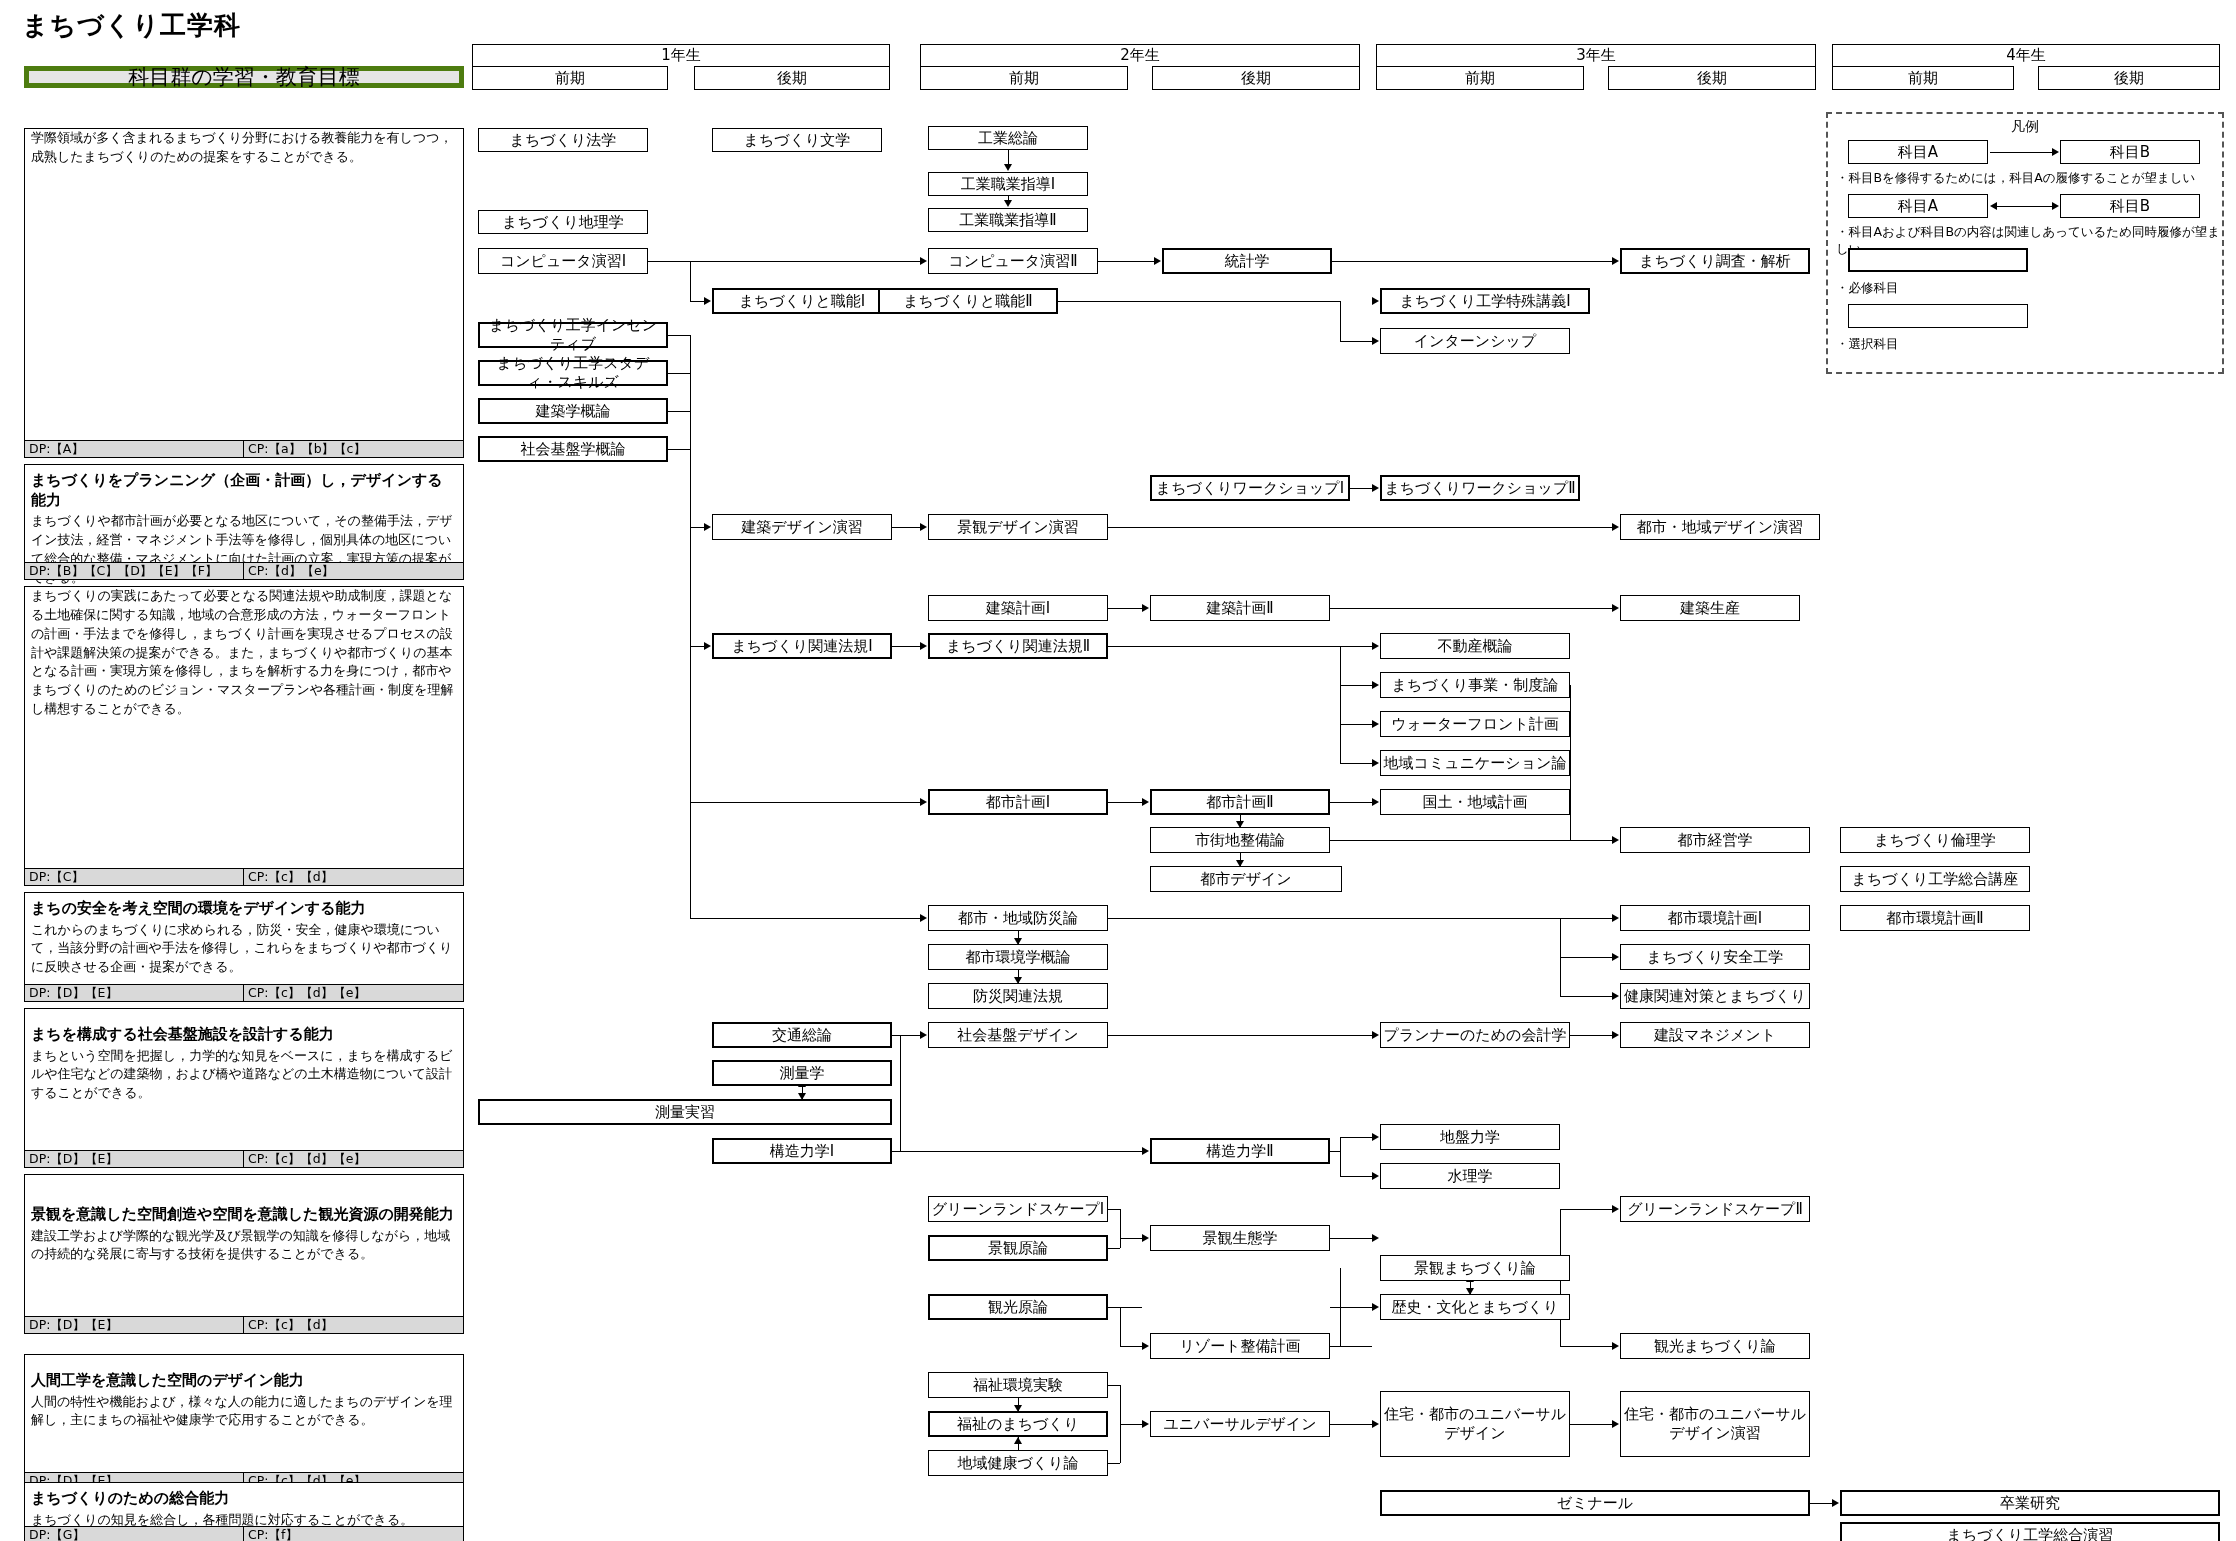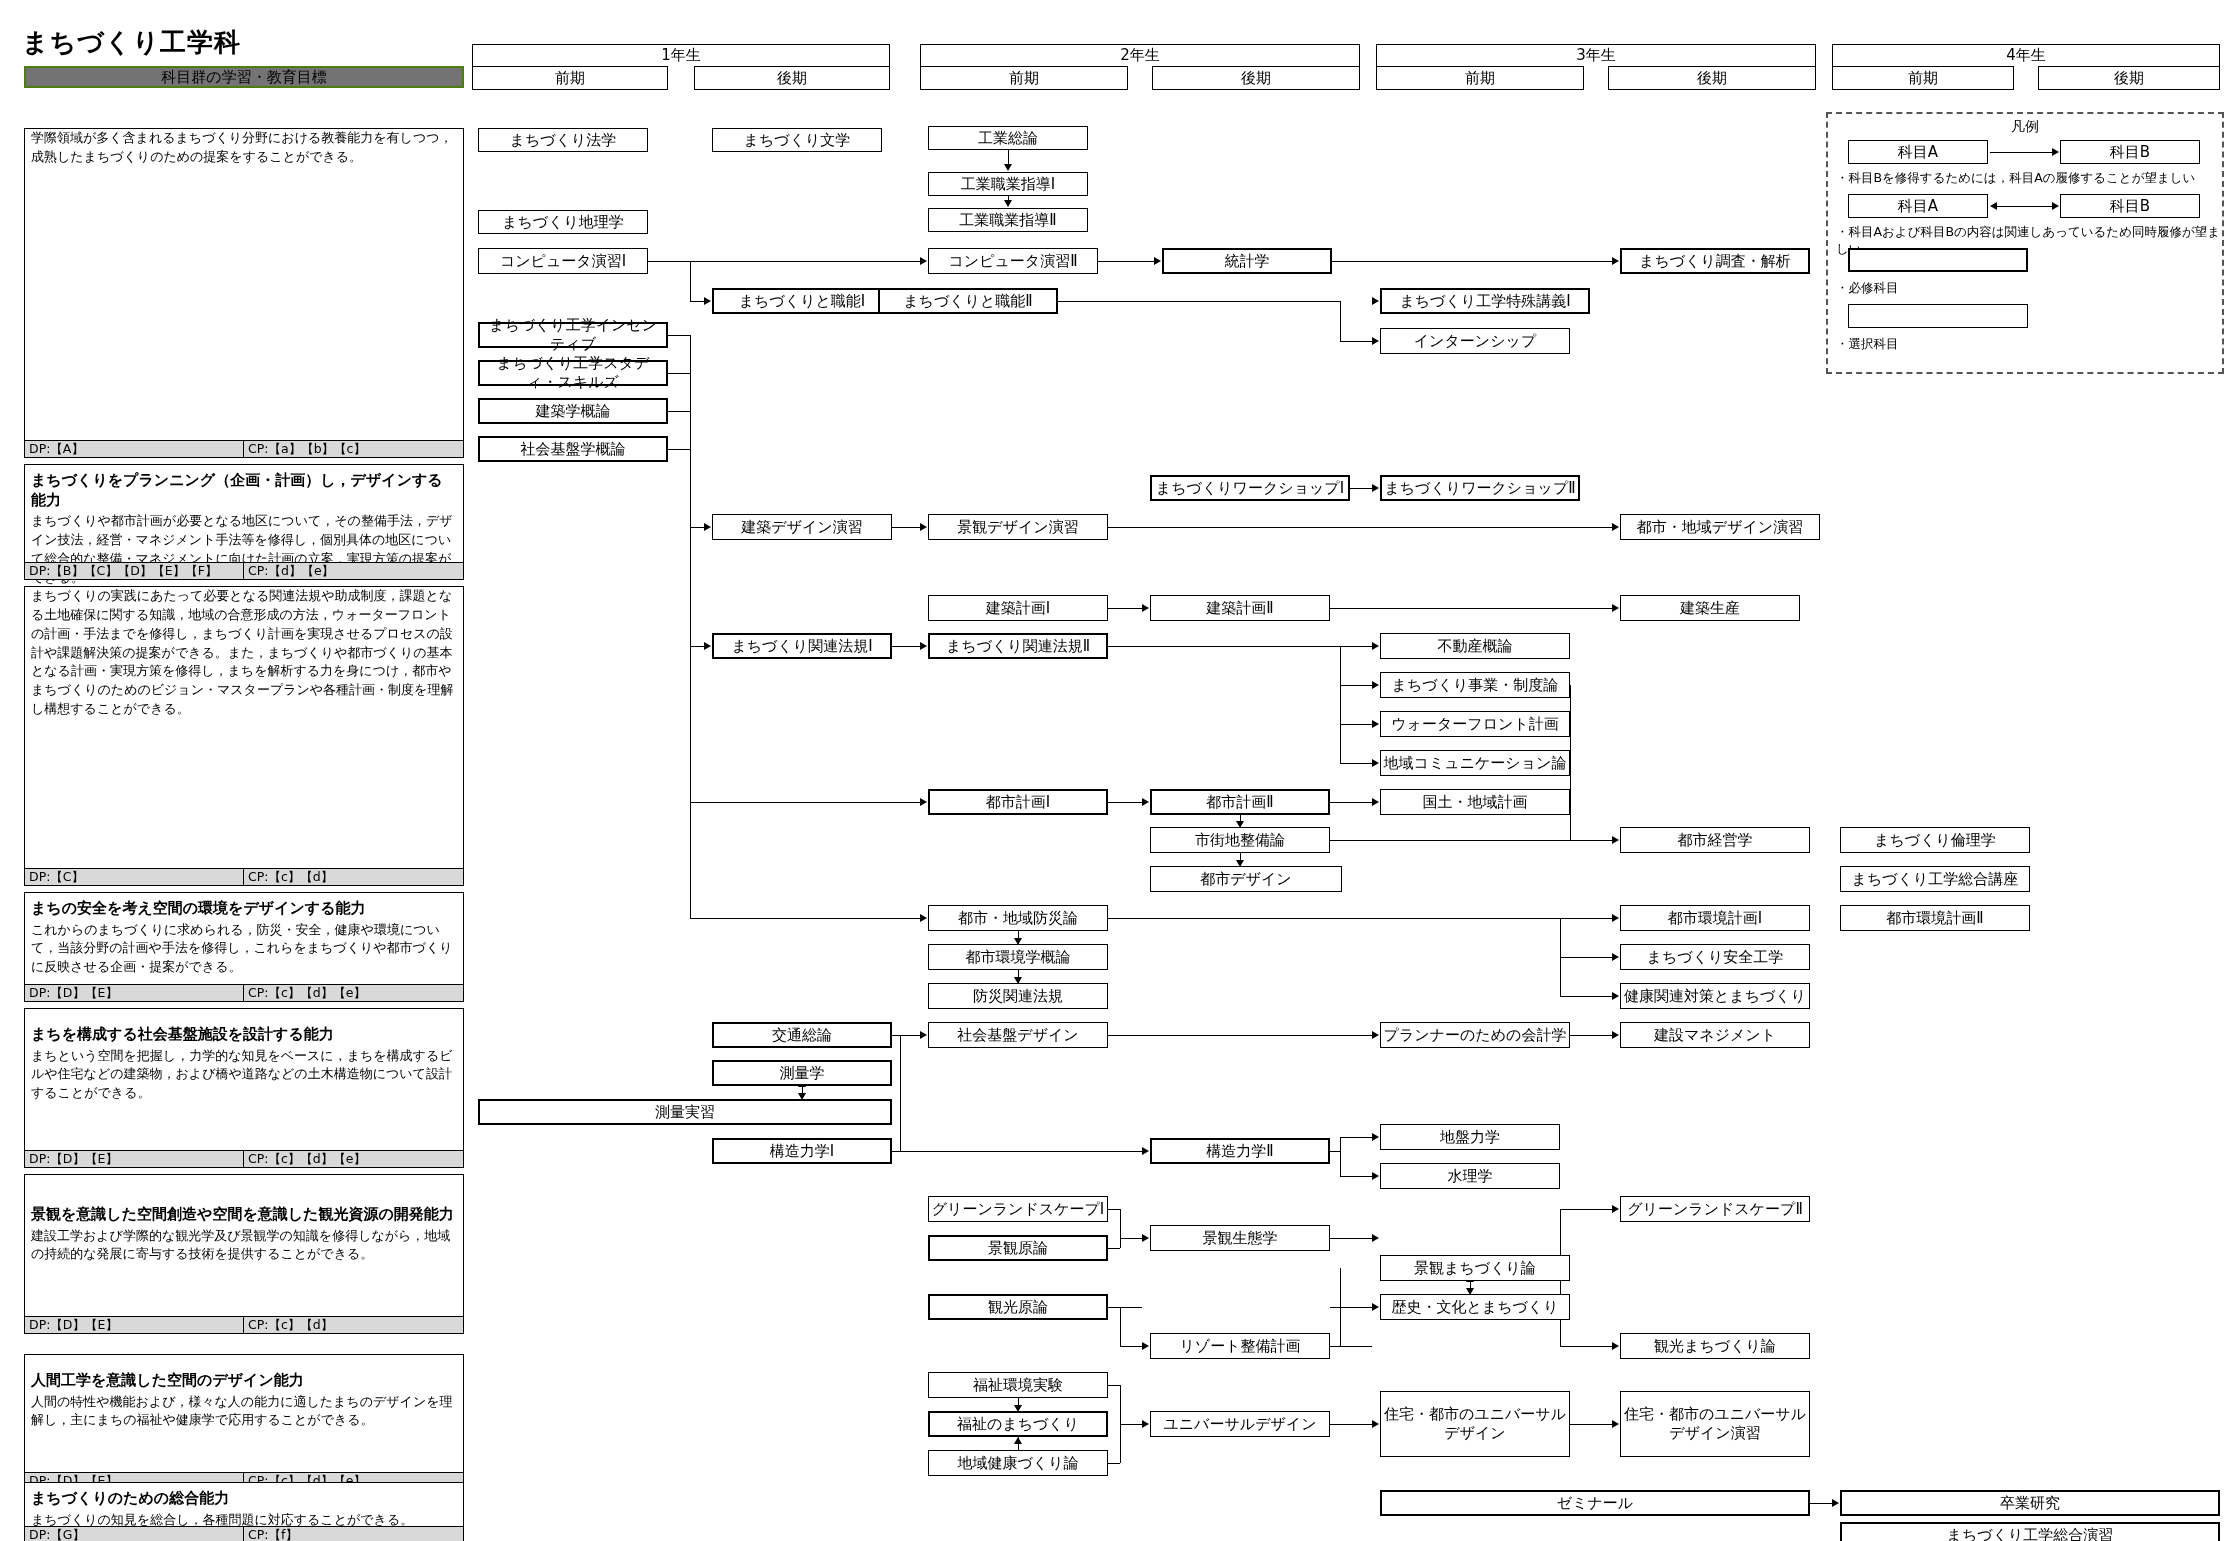--- a/index.html
+++ b/index.html
@@ -17,39 +17,39 @@
       display:flex;align-items:center;justify-content:center;font-size:15px;}
   .yrtop{position:absolute;box-sizing:border-box;border-top:1px solid #000;border-left:1px solid #000;border-right:1px solid #000;
       display:flex;align-items:flex-start;justify-content:center;font-size:15px;padding-top:1px;height:22px;}
   
   .goal{position:absolute;box-sizing:border-box;border:1px solid #000;background:#fff;padding:0;}
   .goal .ttl{font-size:15px;font-weight:bold;padding:6px 6px 2px 6px;line-height:1.3;}
   .goal .bd{font-size:13px;padding:0 6px 4px 6px;line-height:1.45;}
   .goal .foot{position:absolute;left:0;bottom:0;width:100%;height:17px;display:flex;font-size:12.5px;}
   .goal .foot .dp{width:50%;box-sizing:border-box;border-top:1px solid #000;border-right:1px solid #000;background:#d9d9d9;padding-left:4px;display:flex;align-items:center;}
   .goal .foot .cp{width:50%;box-sizing:border-box;border-top:1px solid #000;background:#d9d9d9;padding-left:4px;display:flex;align-items:center;}
-  .hdrbox{position:absolute;box-sizing:border-box;border:2px solid #4d7c0f;background:#737373;display:flex;align-items:center;justify-content:center;font-size:15px;}
+  .hdrbox{position:absolute;box-sizing:border-box;border:5px solid #4d7c0f;background:#e5e5e5;display:flex;align-items:center;justify-content:center;font-size:21px;}
   
   .legend{position:absolute;box-sizing:border-box;border:2px dashed #555;background:#fff;}
   .legend .lt{position:absolute;width:100%;text-align:center;font-size:14px;top:4px;}
   .legend .ln{position:absolute;font-size:12.5px;}
   
   .ln-h{position:absolute;height:0;border-top:1px solid #000;}
   .ln-v{position:absolute;width:0;border-left:1px solid #000;}
   .arr-r{position:absolute;width:0;height:0;border-left:7px solid #000;border-top:4px solid transparent;border-bottom:4px solid transparent;}
   .arr-l{position:absolute;width:0;height:0;border-right:7px solid #000;border-top:4px solid transparent;border-bottom:4px solid transparent;}
   .arr-d{position:absolute;width:0;height:0;border-top:7px solid #000;border-left:4px solid transparent;border-right:4px solid transparent;}
   .arr-u{position:absolute;width:0;height:0;border-bottom:7px solid #000;border-left:4px solid transparent;border-right:4px solid transparent;}
 </style>
 </head>
 <body>
 
 <div id="page">
 
-  <div class="t title" style="left:22px;top:8px;margin-top:17px;">まちづくり工学科</div>
+  <div class="t title" style="left:22px;top:8px;">まちづくり工学科</div>
 
   <div class="hdrbox" style="left:24px;top:66px;width:440px;height:22px;">科目群の学習・教育目標</div>
 
   <div class="yrtop" style="left:472px;top:44px;width:418px;">1年生</div>
   <div class="yr" style="left:472px;top:66px;width:196px;height:24px;">前期</div>
   <div class="yr" style="left:694px;top:66px;width:196px;height:24px;">後期</div>
 
   <div class="yrtop" style="left:920px;top:44px;width:440px;">2年生</div>
   <div class="yr" style="left:920px;top:66px;width:208px;height:24px;">前期</div>
   <div class="yr" style="left:1152px;top:66px;width:208px;height:24px;">後期</div>

